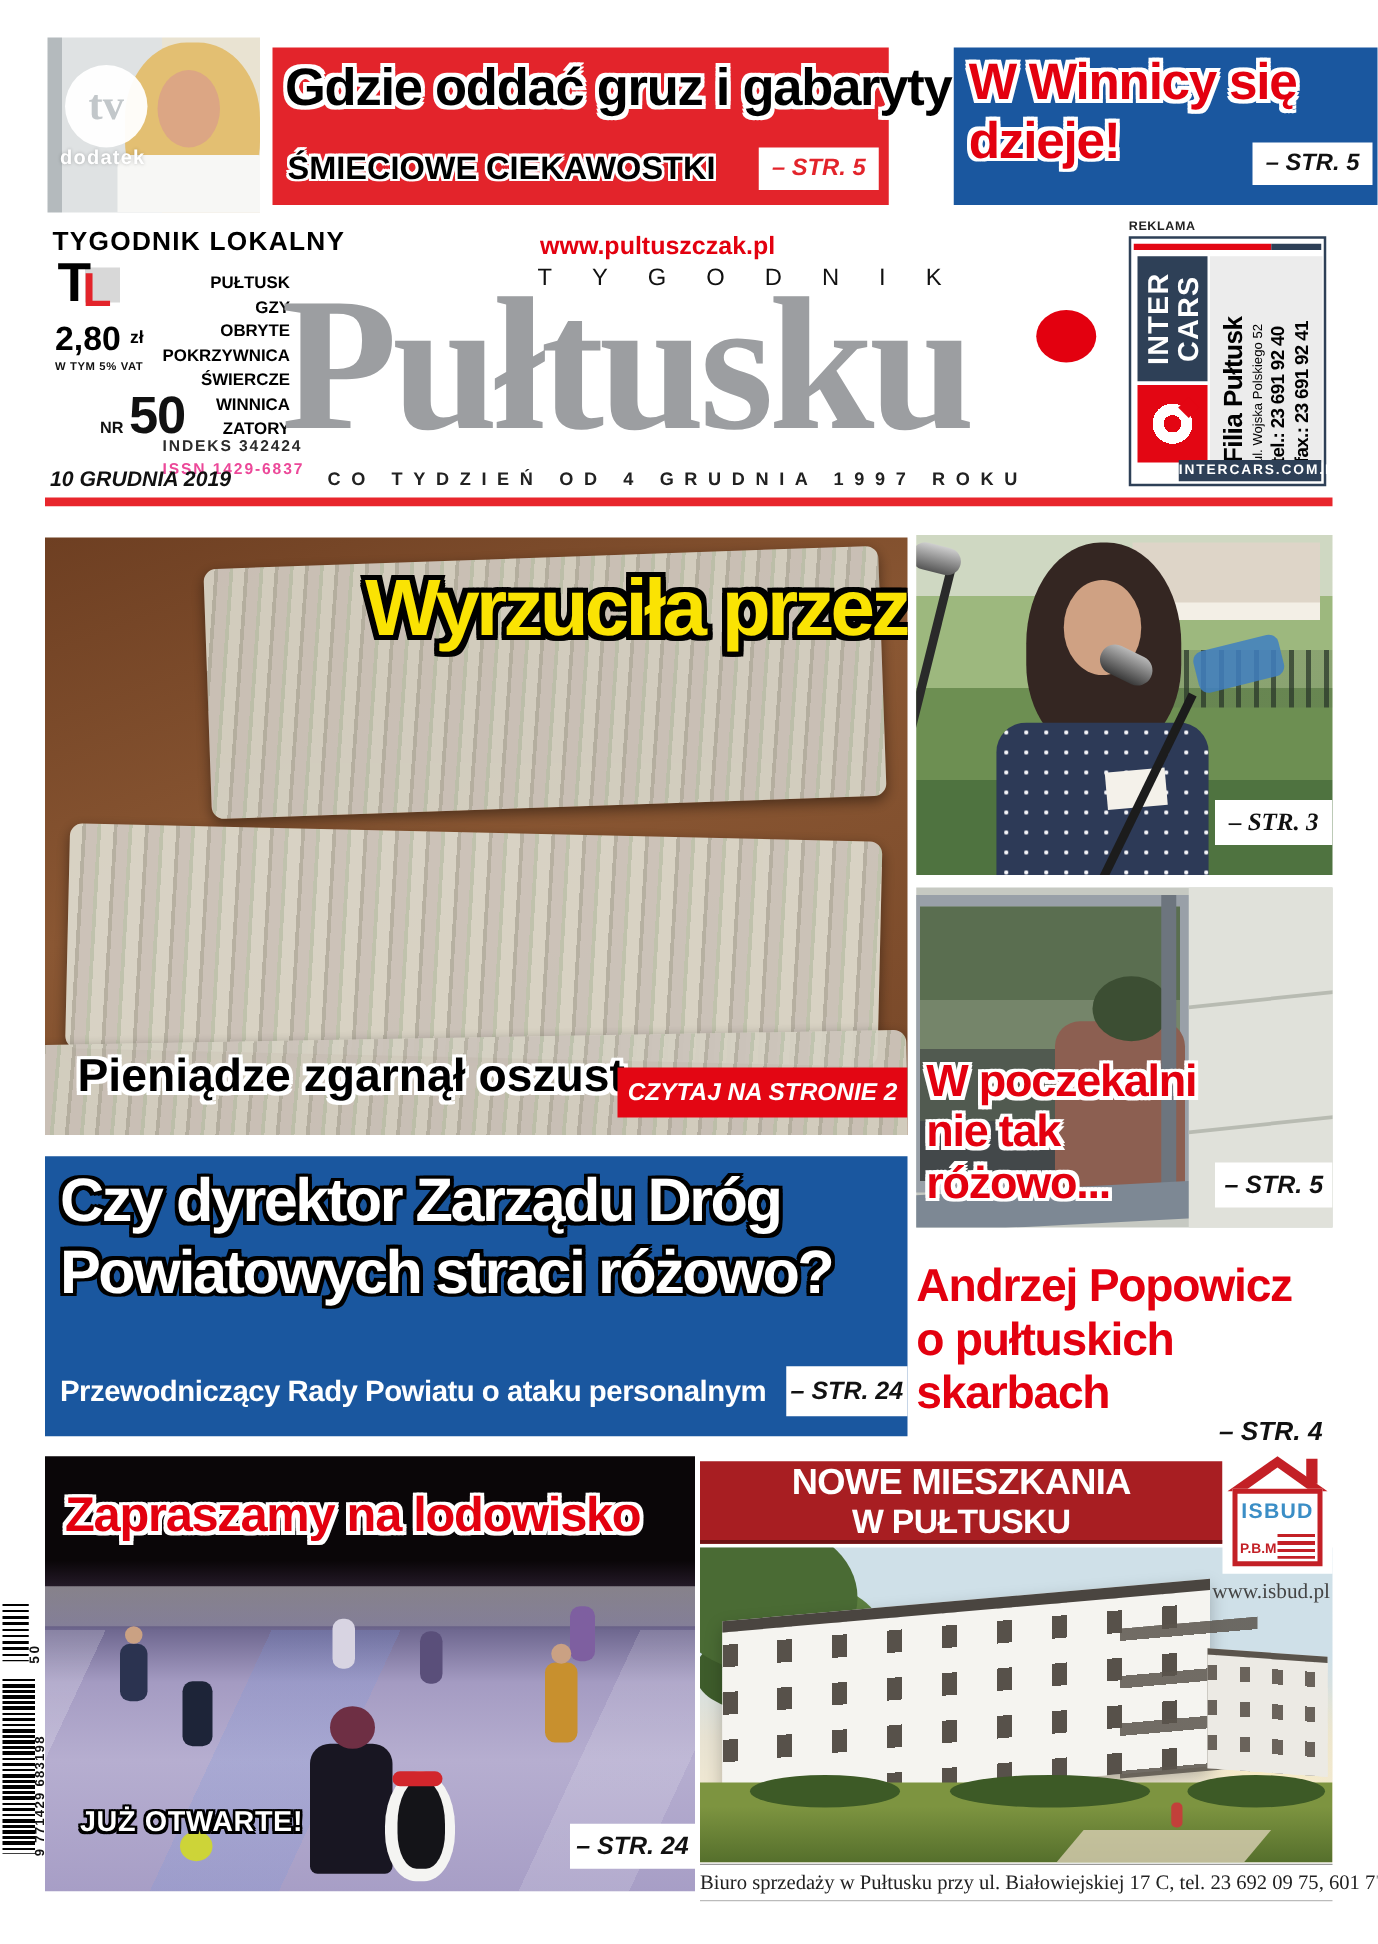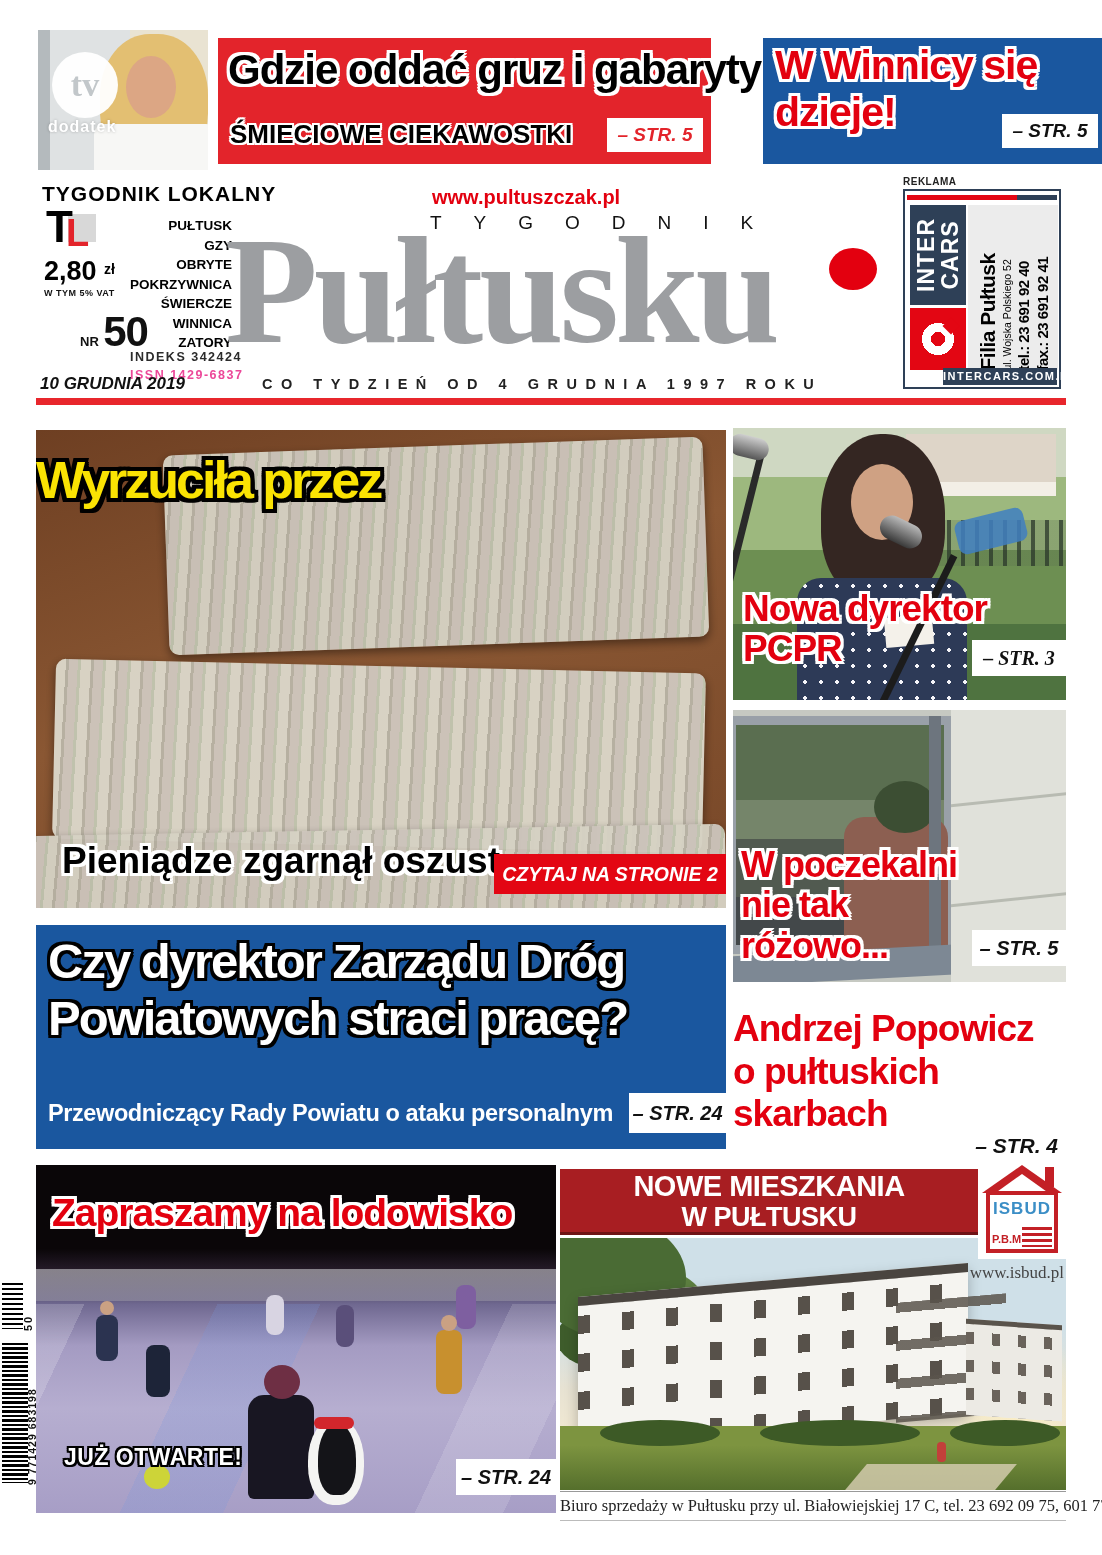--- a/index.html
+++ b/index.html
@@ -86,22 +86,22 @@
 
   
   .lead { left:36px; top:430px; width:690px; height:478px; background:linear-gradient(160deg,#6e3f22,#8a5733 45%,#774728); overflow:hidden; }
   .money { position:absolute; border-radius:10px;
     background:repeating-linear-gradient(96deg,#d6d2c4 0 9px,#b7b2a4 9px 12px,#ccc4bb 12px 21px,#bfc3ae 21px 24px);
     box-shadow:0 4px 10px rgba(0,0,0,.45); opacity:.96; }
   .money.m1 { left:130px; top:16px; width:540px; height:200px; transform:rotate(-2deg); }
   .money.m2 { left:18px; top:236px; width:650px; height:180px; transform:rotate(1.3deg);
     background:repeating-linear-gradient(92deg,#dcd8ca 0 10px,#b9b4a6 10px 13px,#cfc7be 13px 22px,#c3c7b2 22px 25px); }
   .money.m3 { left:-10px; top:400px; width:700px; height:120px; transform:rotate(-1deg); }
-  .lead-h { position:absolute; left:0; top:24px; width:100%; text-align:left;
-    font-size:52px; font-weight:bold; letter-spacing:-3px; line-height:1.03; color:#fae303; }
+  .lead-h { position:absolute; left:0; top:24px; width:100%; text-align:right;
+    font-size:64px; font-weight:bold; letter-spacing:-3px; line-height:1.03; color:#fae303; }
   .lead-sub { position:absolute; left:26px; bottom:26px; font-size:37px; font-weight:bold; color:#000; }
   .lead-cta { position:absolute; right:0; bottom:14px; width:232px; height:40px; background:#e30613;
     color:#fff; font-style:italic; font-weight:bold; font-size:19.5px; text-align:center; line-height:40px; }
 
   
   .side1 { left:733px; top:428px; width:333px; height:272px; overflow:hidden;
     background:linear-gradient(180deg,#cfd8c2 0 18%,#9db87e 18% 45%,#6d8f52 45% 72%,#4f7340 72%); }
   .s1-house { position:absolute; right:10px; top:6px; width:150px; height:62px; background:#ded5c8; box-shadow:inset 0 -14px 0 #f3efe6; }
   .s1-fence { position:absolute; left:130px; top:92px; width:203px; height:46px;
     background:repeating-linear-gradient(90deg,#2c3a2c 0 4px,rgba(90,110,80,.35) 4px 14px); opacity:.8; }
@@ -327,24 +327,20 @@
   <div class="s1-fence"></div>
   <div class="s1-slide"></div>
   <div class="s1-hair"></div>
   <div class="s1-face"></div>
   <div class="s1-body"></div>
   <div class="s1-badge"></div>
   <div class="s1-mic2"></div>
   <div class="s1-michead2"></div>
   <div class="s1-mic"></div>
   <div class="s1-michead"></div>
-  <div class="s1-title ow3">
-    <span>Nowa dyrektor</span><br>
-    <span>PCPR</span>
-  </div>
   <div class="pageref">– STR. 3</div>
 </div>
 
 <div class="abs side2">
   <div class="s2-window">
     <div class="s2-person"></div>
     <div class="s2-hat"></div>
   </div>
   <div class="s2-bar"></div>
   <div class="s2-sill"></div>
@@ -356,21 +352,21 @@
     <span>W poczekalni</span><br>
     <span>nie tak</span><br>
     <span>różowo...</span>
   </div>
   <div class="pageref">– STR. 5</div>
 </div>
 
 <div class="abs bluebox">
   <div class="bb-h ob3">
     <span>Czy dyrektor Zarządu Dróg</span><br>
-    <span>Powiatowych straci pracę?</span>
+    <span>Powiatowych straci różowo?</span>
   </div>
   <div class="bb-sub">Przewodniczący Rady Powiatu o ataku personalnym</div>
   <div class="pageref">– STR. 24</div>
 </div>
 
 <div class="abs teaser">
   <div class="l">Andrzej Popowicz</div>
   <div class="l">o pułtuskich</div>
   <div class="l">skarbach</div>
   <div class="pr">– STR. 4</div>

